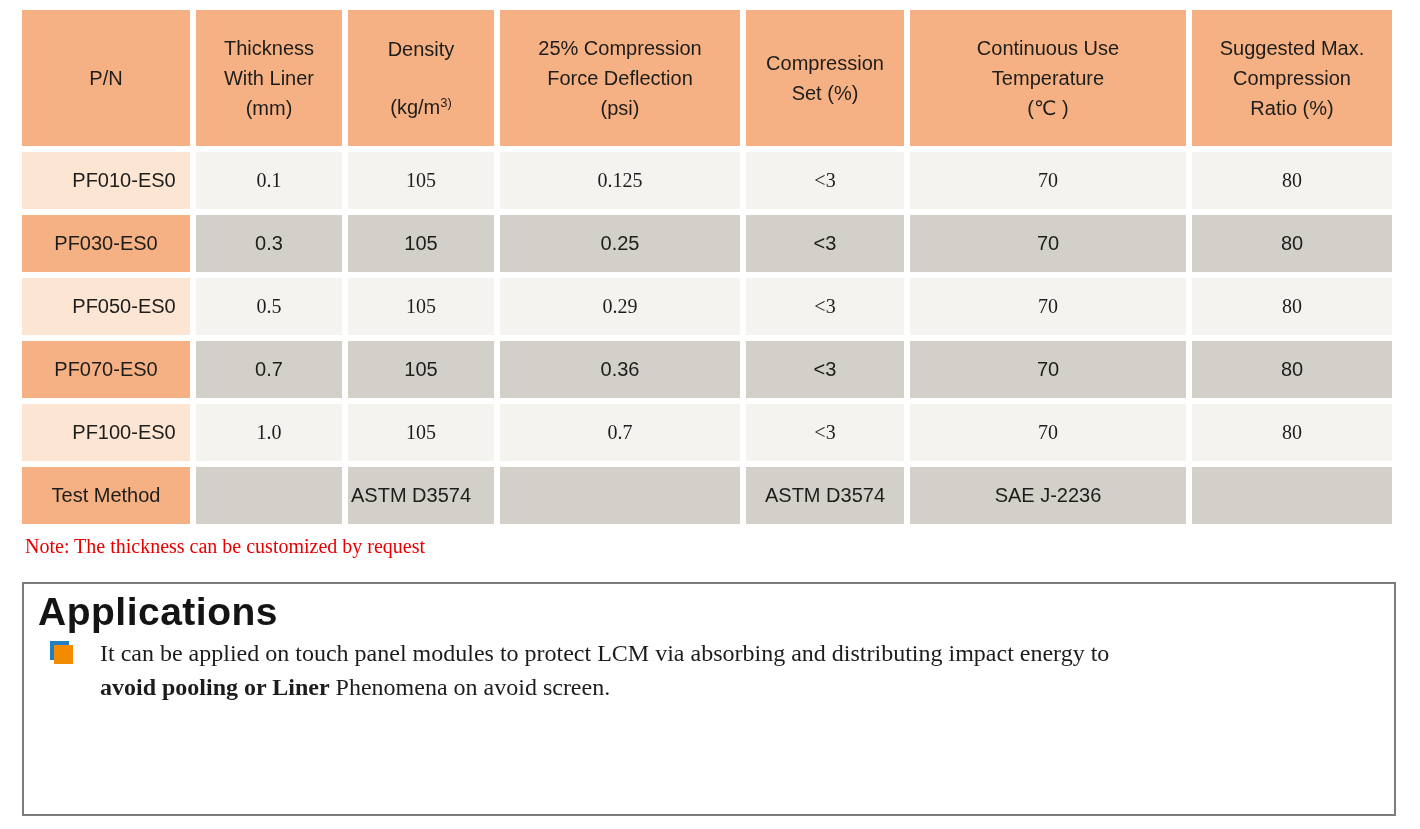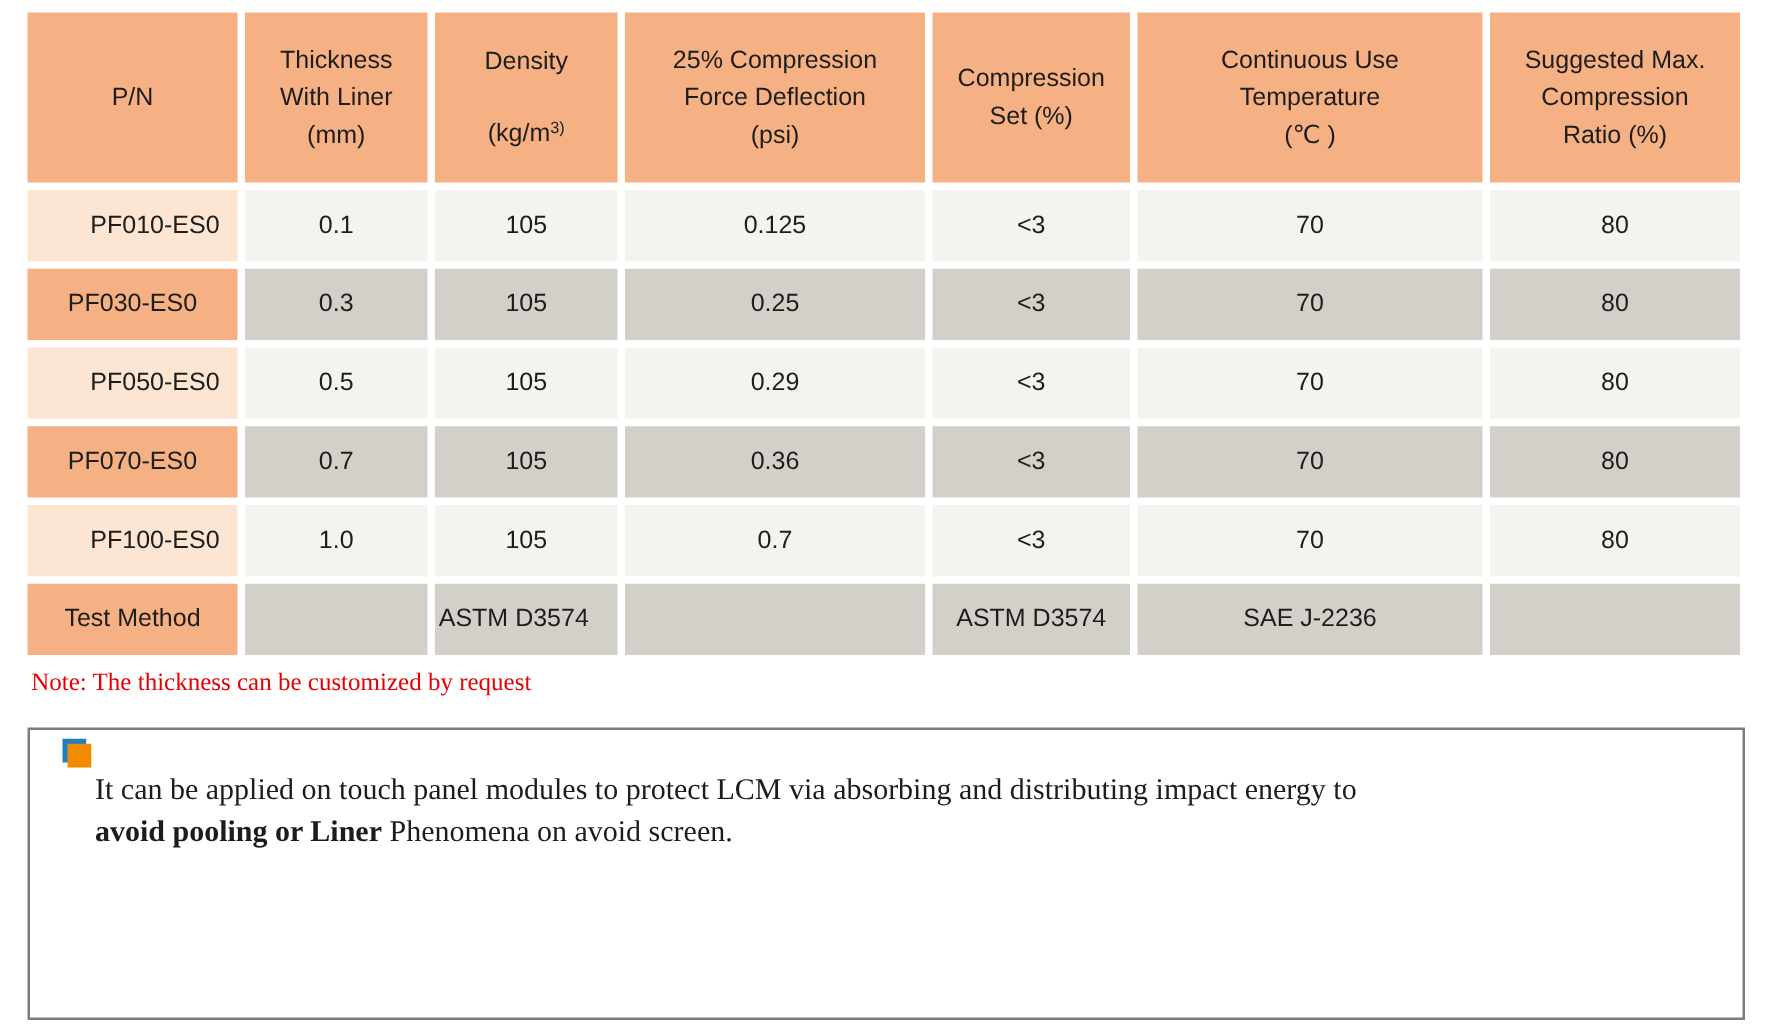--- a/index.html
+++ b/index.html
@@ -37,21 +37,21 @@
     color: #1d1d1b;
   }
   .th {
     white-space: pre-line;
     line-height: 30px;
   }
   .cell.col { flex-direction: column; gap: 28px; }
   .cell.left { justify-content: flex-start; padding-left: 3px; text-align: left; }
   .bg-orange { background: var(--orange, #f5b183); }
   .bg-peach  { background: var(--peach, #fce5d3); padding-left: 36px; }
-  .bg-light  { background: var(--gray-light, #f4f3ef); }
+  .bg-light  { background: var(--gray-light, #f4f3ef); font-family: Liberation Serif, serif; }
   .bg-dark   { background: var(--gray-dark, #d2d0c9); }
   .unit sup {
     font-size: 13px;
     line-height: 0;
     vertical-align: 7px;
   }
 
   
   .note {
     position: absolute;
@@ -80,21 +80,21 @@
     font-weight: bold;
     color: #141414;
     letter-spacing: 0.5px;
   }
   .app-item {
     display: flex;
     align-items: flex-start;
     margin-left: 26px;
   }
   .app-item.first  { margin-top: 15px; }
-  .app-item.second { margin-top: 2px; flex-direction: column; }
+  .app-item.second { margin-top: 2px; }
   .bullet {
     position: relative;
     width: 24px;
     height: 24px;
     flex: 0 0 24px;
     margin-top: 5px;
   }
   .bullet .sq-blue {
     position: absolute;
     left: 0; top: 0;
@@ -202,20 +202,21 @@
     <div class="cell bg-dark"></div>
     <div class="cell bg-dark">ASTM D3574</div>
     <div class="cell bg-dark">SAE J-2236</div>
     <div class="cell bg-dark"></div>
   </div>
 </div>
 
 <div class="note">Note: The thickness can be customized by request</div>
 
 <div class="apps-box">
+  <div class="apps-title">Applications</div>
 
 
   <div class="app-item second">
     <span class="bullet">
       <span class="sq-blue"></span>
       <span class="sq-orange"></span>
     </span>
     <div class="app-text"><span>It can be applied on touch panel modules to protect LCM via absorbing and distributing impact energy to
 </span><strong>avoid pooling or Liner</strong><span> Phenomena on avoid screen.</span></div>
   </div>

